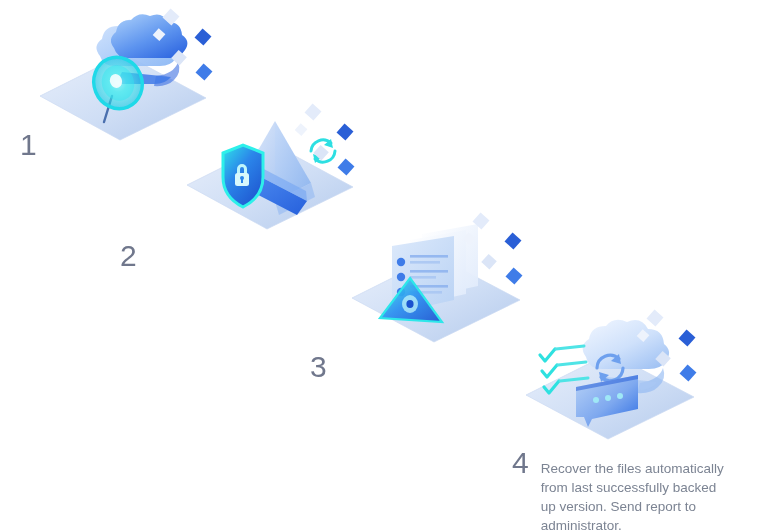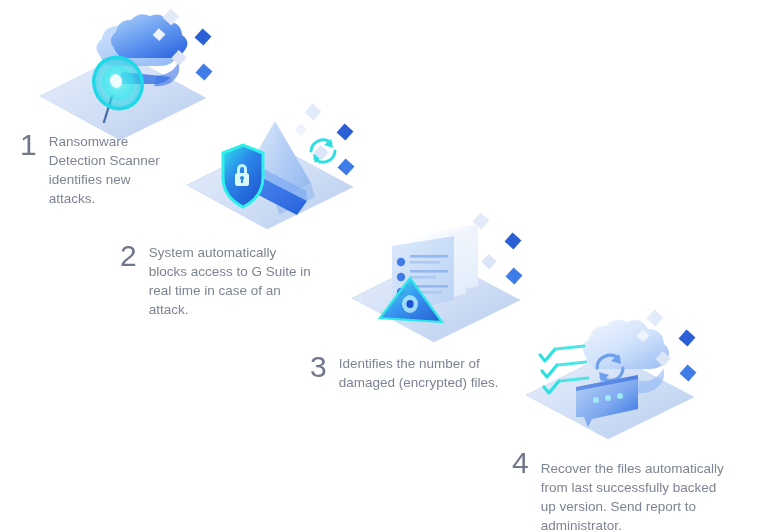--- a/index.html
+++ b/index.html
@@ -135,21 +135,20 @@
           <rect x="163" y="27" width="12" height="12" transform="rotate(42 169 33)" fill="#2a5fd6"></rect>
           <rect x="140" y="48" width="11" height="11" transform="rotate(42 145 53)" fill="#dbe5f7"></rect>
           <rect x="164" y="62" width="12" height="12" transform="rotate(42 170 68)" fill="#3f7ce8"></rect>
           <rect x="121" y="26" width="9" height="9" transform="rotate(42 125 30)" fill="#eef3fc"></rect>
         </g>
       </svg>
     </div>
 
     <div class="step-caption">
       <div class="step-number">1</div>
-      <div class="step-text">Ransomware Detection Scanner identifies new attacks.</div>
     </div>
   </div>
 
   <div class="step" id="step-2">
     <div class="step-art">
       <svg width="200" height="150" viewBox="0 0 200 150">
         <defs>
           <linearGradient id="plat2" x1="0" y1="0" x2="1" y2="1">
             <stop offset="0%" stop-color="#e8effb"></stop>
             <stop offset="55%" stop-color="#cfdef5"></stop>
@@ -213,21 +212,20 @@
           <rect x="160" y="21" width="12" height="12" transform="rotate(42 166 27)" fill="#2a5fd6"></rect>
           <rect x="137" y="42" width="11" height="11" transform="rotate(42 142 47)" fill="#dbe5f7"></rect>
           <rect x="161" y="56" width="12" height="12" transform="rotate(42 167 62)" fill="#3f7ce8"></rect>
           <rect x="118" y="20" width="9" height="9" transform="rotate(42 122 24)" fill="#eef3fc"></rect>
         </g>
       </svg>
     </div>
 
     <div class="step-caption">
       <div class="step-number">2</div>
-      <div class="step-text">System automatically blocks access to G Suite in real time in case of an attack.</div>
     </div>
   </div>
 
   <div class="step" id="step-3">
     <div class="step-art">
       <svg width="200" height="150" viewBox="0 0 200 150">
         <defs>
           <linearGradient id="plat3" x1="0" y1="0" x2="1" y2="1">
             <stop offset="0%" stop-color="#e8effb"></stop>
             <stop offset="55%" stop-color="#cfdef5"></stop>
@@ -290,21 +288,20 @@
           <rect x="163" y="23" width="12" height="12" transform="rotate(42 169 29)" fill="#2a5fd6"></rect>
           <rect x="140" y="44" width="11" height="11" transform="rotate(42 145 49)" fill="#dbe5f7"></rect>
           <rect x="164" y="58" width="12" height="12" transform="rotate(42 170 64)" fill="#3f7ce8"></rect>
           <rect x="121" y="22" width="9" height="9" transform="rotate(42 125 26)" fill="#eef3fc"></rect>
         </g>
       </svg>
     </div>
 
     <div class="step-caption">
       <div class="step-number">3</div>
-      <div class="step-text">Identifies the number of damaged (encrypted) files.</div>
     </div>
   </div>
 
   <div class="step" id="step-4">
     <div class="step-art">
       <svg width="200" height="150" viewBox="0 0 200 150">
         <defs>
           <linearGradient id="plat4" x1="0" y1="0" x2="1" y2="1">
             <stop offset="0%" stop-color="#e8effb"></stop>
             <stop offset="55%" stop-color="#cfdef5"></stop>

